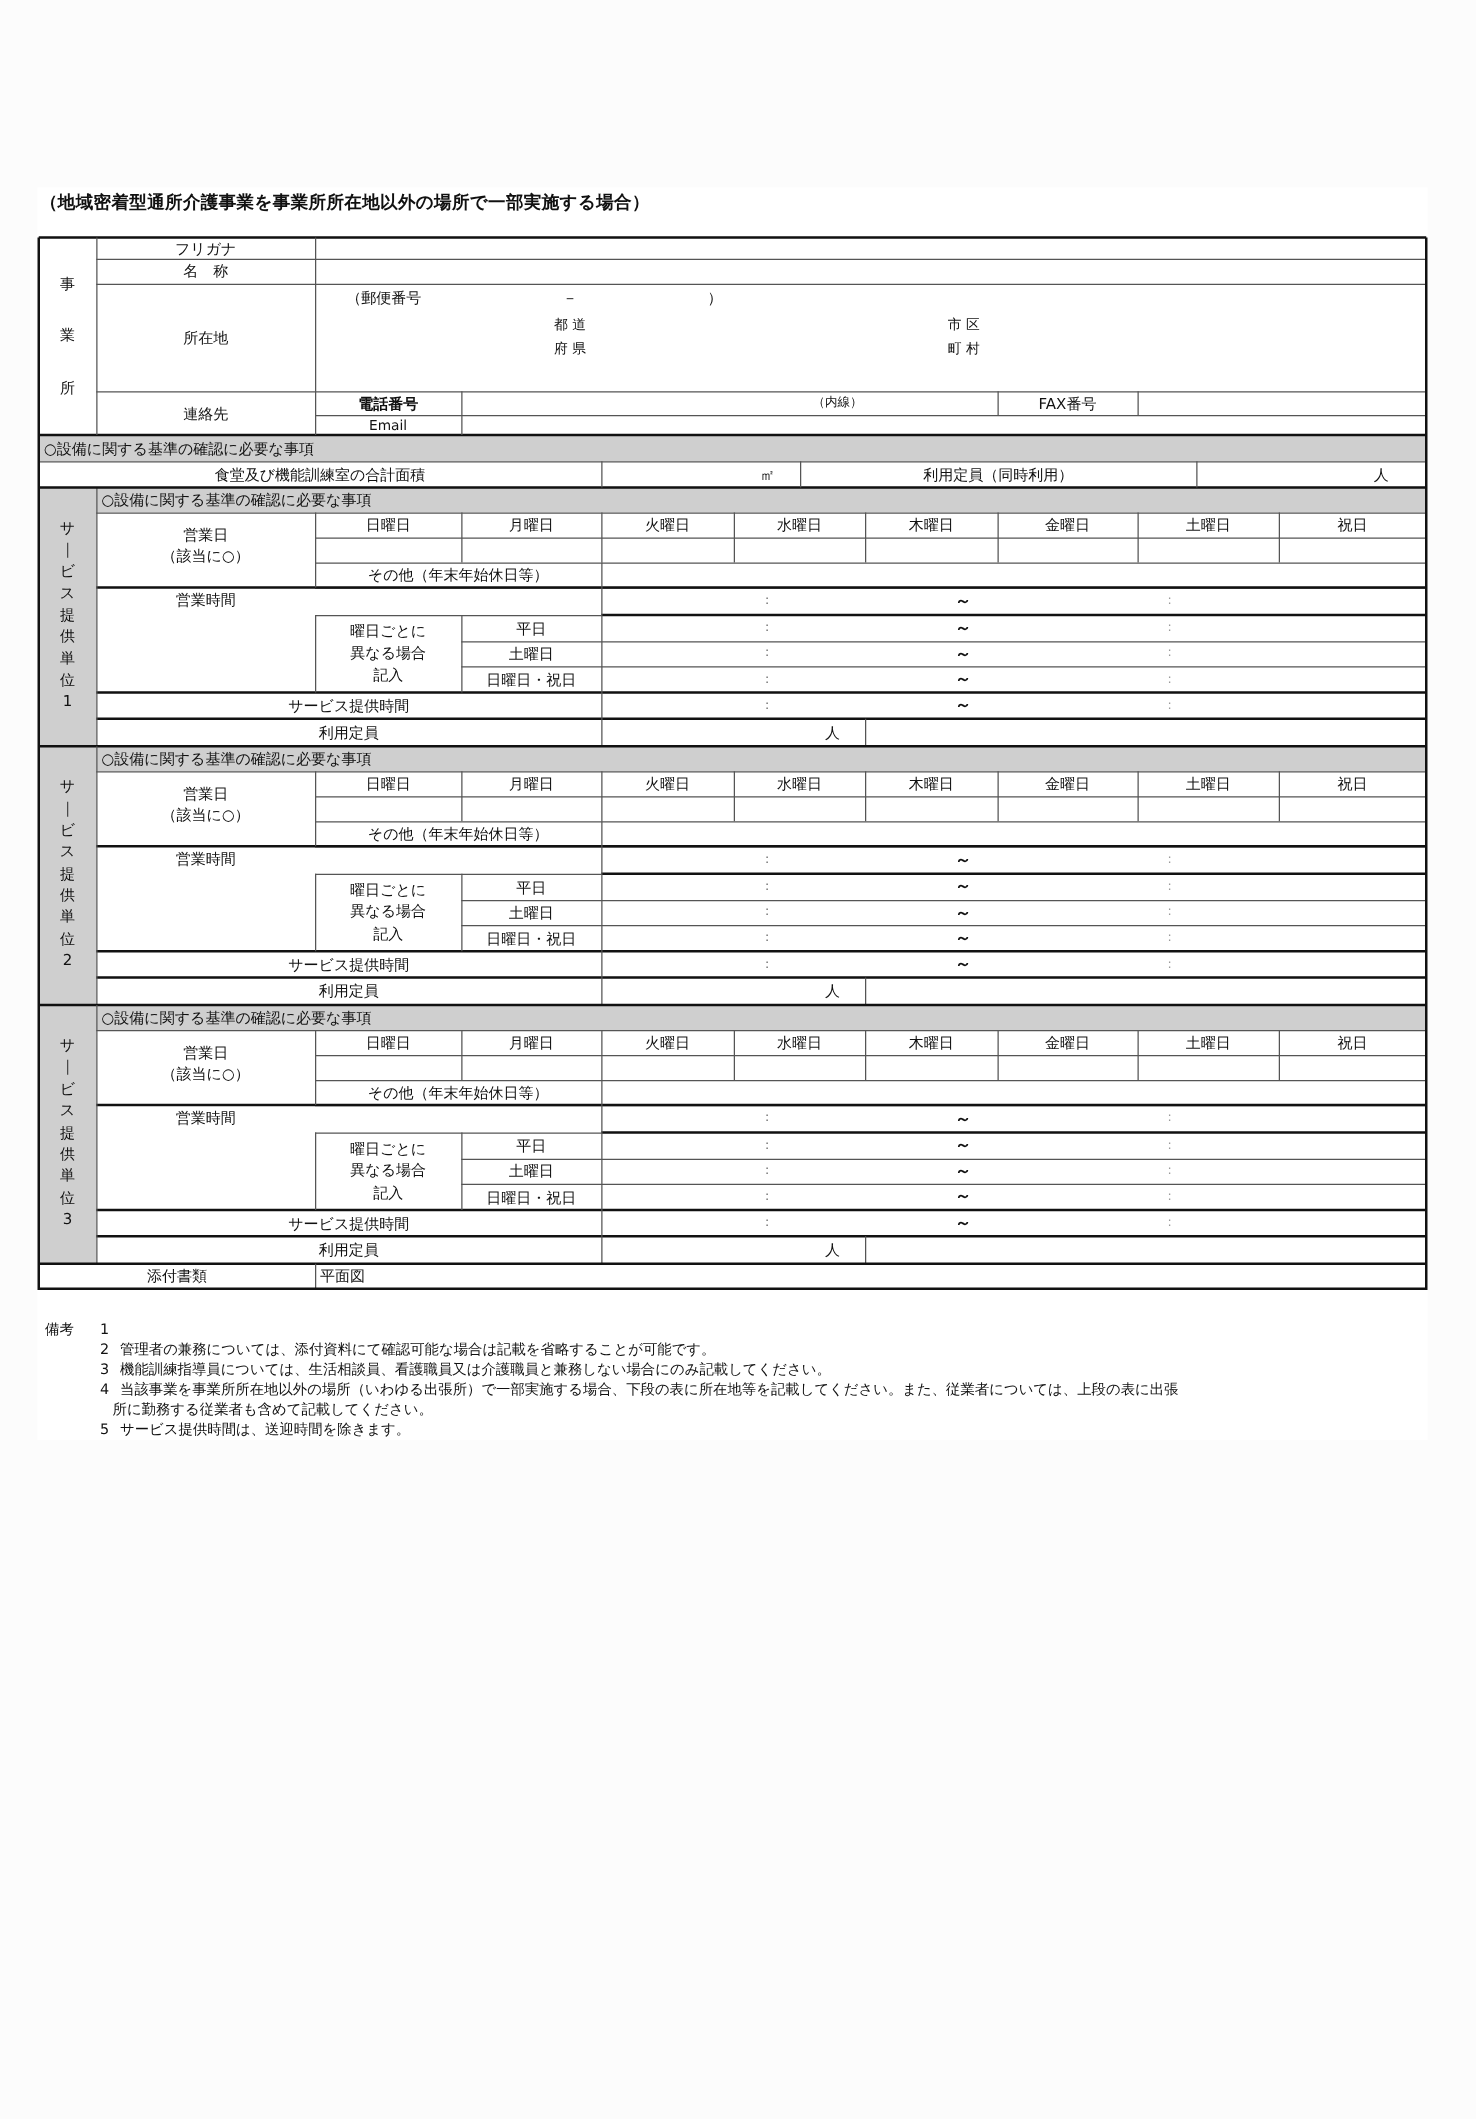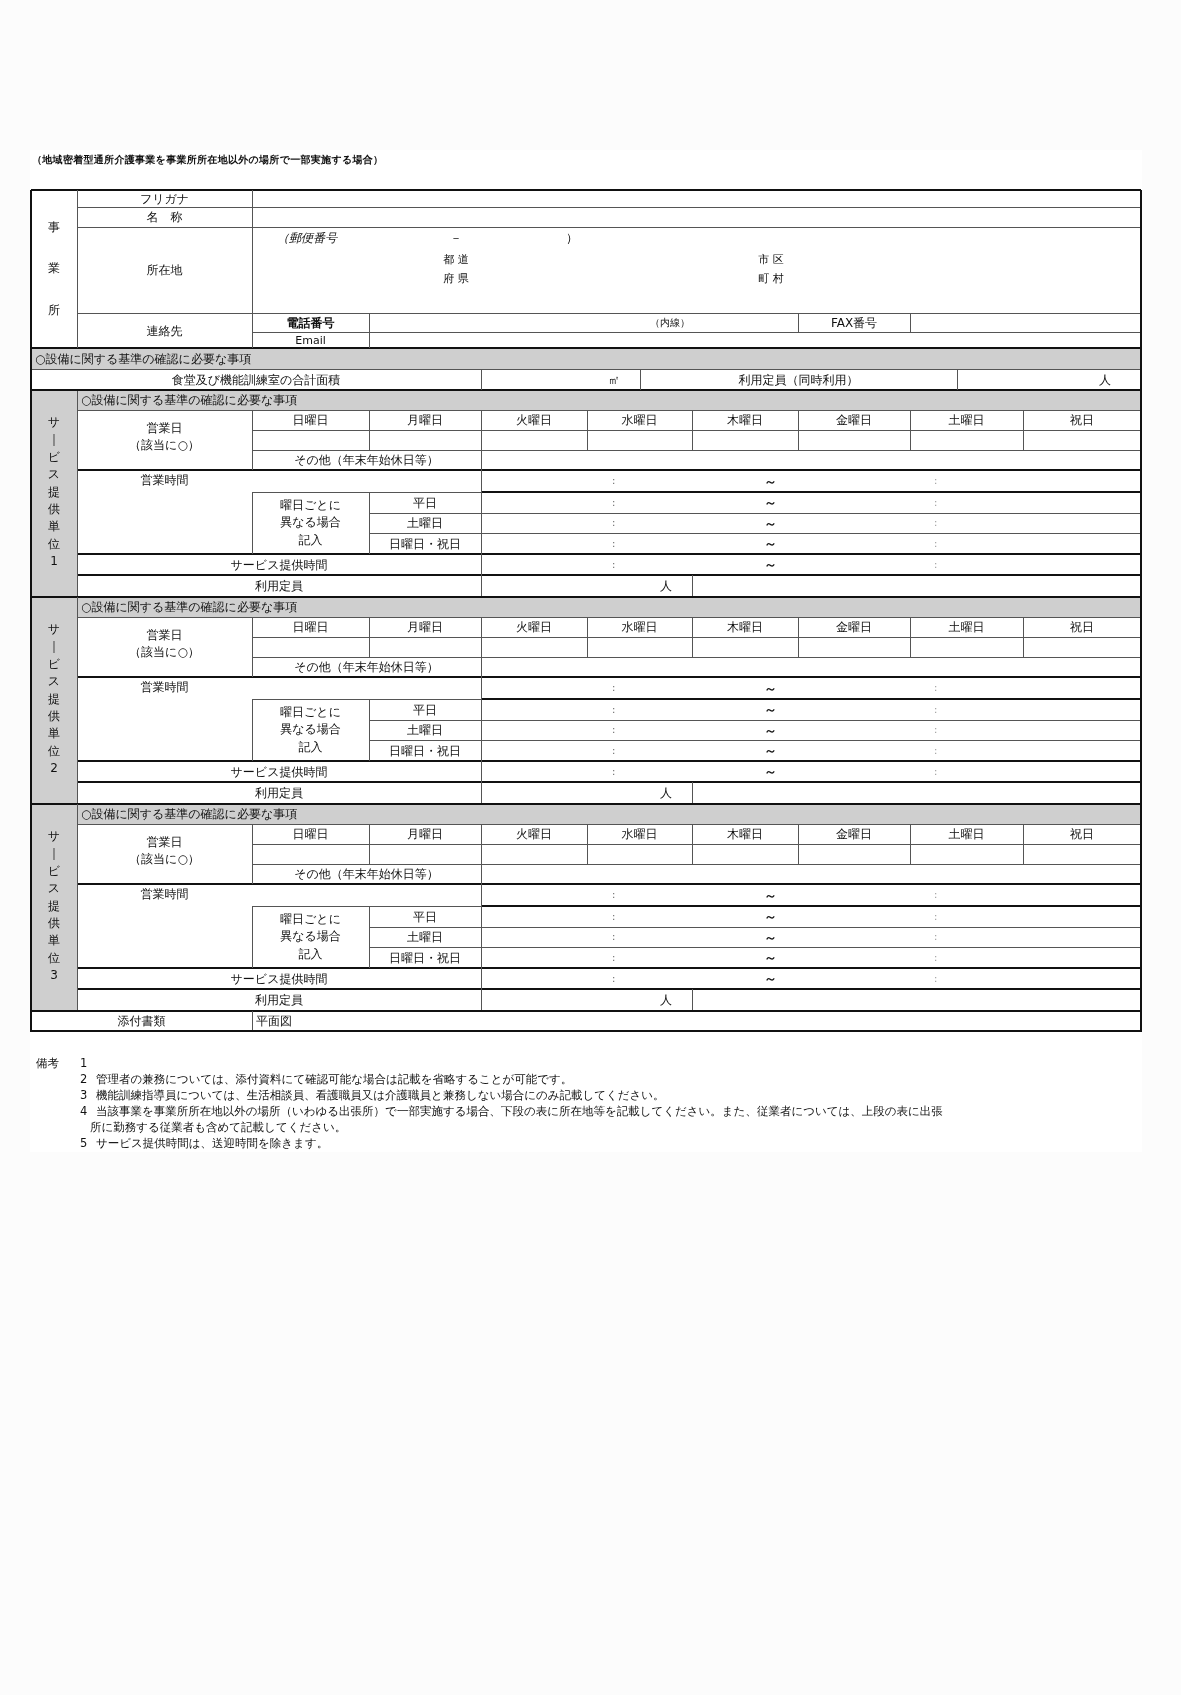--- a/index.html
+++ b/index.html
@@ -1,19 +1,19 @@
 <!DOCTYPE html>
 <html><head>
 <meta charset="utf-8">
 <style>
   html, body { margin:0; padding:0; }
   body { width:1181px; height:1695px; background:#fcfcfc; position:relative; overflow:hidden;
          font-family:"DejaVu Sans", "Liberation Sans", sans-serif; color:#111; }
   .paper { position:absolute; left:30px; top:150px; width:1112px; height:1002px; background:#ffffff; }
-  .title { position:absolute; left:32px; top:153px; font-size:10px; font-weight:bold; letter-spacing:0.3px; white-space:nowrap; }
+  .title { position:absolute; left:32px; top:153px; font-size:14px; font-weight:bold; letter-spacing:0.3px; white-space:nowrap; }
   .c { position:absolute; box-sizing:border-box; font-size:12px; line-height:1; display:flex; align-items:center; justify-content:center; white-space:nowrap; overflow:hidden; }
   .l { justify-content:flex-start; padding-left:4px; }
   .gray { background:#cfcfcf; }
   .hl { position:absolute; background:#555; height:1px; }
   .vl { position:absolute; background:#555; width:1px; }
   .thick { background:#111 !important; }
   .vert { flex-direction:column; line-height:1.45; font-size:12px; }
   .notes { position:absolute; left:36px; top:1055px; font-size:11.5px; line-height:16px; }
   .note-row { display:flex; }
   .note-head { width:44px; }
@@ -31,21 +31,21 @@
     <span style="margin:12px 0">事</span>
     <span style="margin:12px 0">業</span>
     <span style="margin:12px 0">所</span>
   </div>
   <div class="c" style="left:77px;top:190px;width:175px;height:17px;">フリガナ</div>
   <div class="c" style="left:252px;top:190px;width:889px;height:17px;"></div>
   <div class="c" style="left:77px;top:207px;width:175px;height:20px;">名　称</div>
   <div class="c" style="left:252px;top:207px;width:889px;height:20px;"></div>
   <div class="c" style="left:77px;top:227px;width:175px;height:86px;">所在地</div>
   <div class="c" style="left:252px;top:227px;width:889px;height:86px;"></div>
-  <div class="c" style="left:252px;top:230px;width:110px;height:16px;font-style:italic;">（郵便番号</div>
+  <div class="c" style="left:252px;top:230px;width:110px;height:16px;">（郵便番号</div>
   <div class="c" style="left:446px;top:230px;width:20px;height:16px;">－</div>
   <div class="c" style="left:567px;top:230px;width:10px;height:16px;">）</div>
   <div class="c" style="left:436px;top:251px;width:40px;height:16px;font-size:11px;">都 道</div>
   <div class="c" style="left:436px;top:270px;width:40px;height:16px;font-size:11px;">府 県</div>
   <div class="c" style="left:751px;top:251px;width:40px;height:16px;font-size:11px;">市 区</div>
   <div class="c" style="left:751px;top:270px;width:40px;height:16px;font-size:11px;">町 村</div>
   <div class="c" style="left:77px;top:313px;width:175px;height:35px;">連絡先</div>
   <div class="c" style="left:252px;top:313px;width:117px;height:19px;font-weight:bold;">電話番号</div>
   <div class="c" style="left:369px;top:313px;width:429px;height:19px;"></div>
   <div class="c" style="left:640px;top:313px;width:60px;height:19px;font-size:10px;">（内線）</div>

